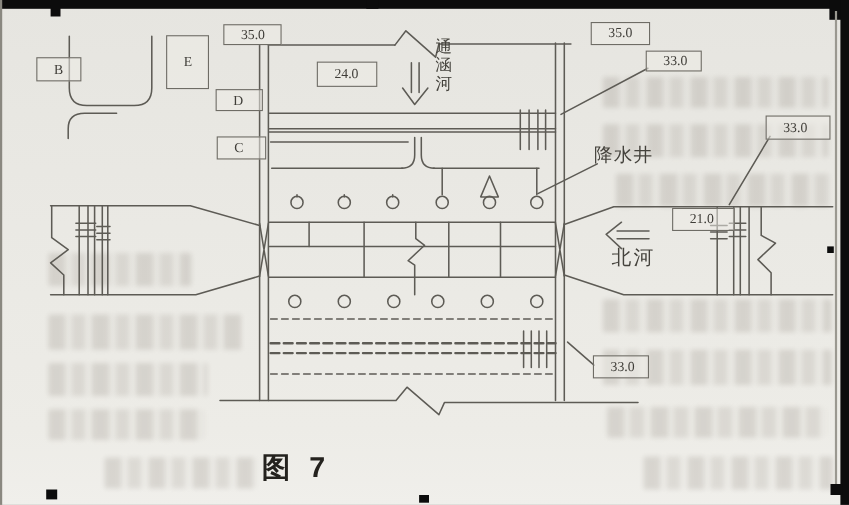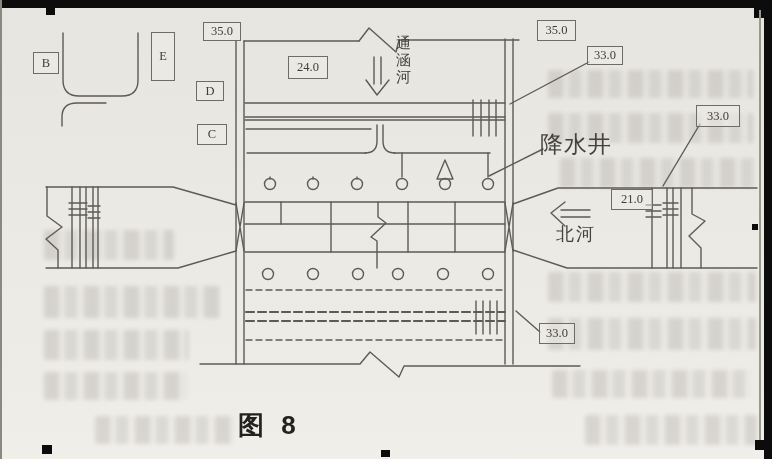--- a/index.html
+++ b/index.html
@@ -12,21 +12,21 @@
   
   .bar{position:absolute;background:#0c0c0c;}
   .edgeline{position:absolute;background:#9a9890;}
   
   .ghost{position:absolute;height:28px;filter:blur(2.2px);opacity:.48;border-radius:2px;
     background:repeating-linear-gradient(90deg, rgba(120,110,100,.40) 0 15px, rgba(120,110,100,.07) 15px 21px,
       rgba(120,110,100,.32) 21px 33px, rgba(120,110,100,.05) 33px 40px);}
   svg{position:absolute;left:0;top:0;}
   .tagbox{position:absolute;border:1.5px solid var(--boxborder);color:var(--ink);
     font-family:"Liberation Serif",serif;font-size:12.5px;display:flex;align-items:center;
-    justify-content:center;background:rgba(236,235,230,.55);line-height:1;}
+    background:rgba(236,235,230,.55);line-height:1;padding-left:15px;}
   .cjklabel{position:absolute;color:#44423c;line-height:1.05;}
   .vtext{width:17px;word-break:break-all;letter-spacing:0;line-height:17px;font-size:15px;}
   .rebar{font-size:13.5px;letter-spacing:1px;}
   .caption{position:absolute;display:flex;align-items:baseline;gap:34px;color:var(--caption);
     font-weight:700;font-size:26px;letter-spacing:5px;}
 </style>
 </head>
 <body>
 
 <div class="page">
@@ -186,25 +186,25 @@
     </div>
   <div class="tagbox" style="left:288px;top:56px;width:38px;height:21px;">
       <span>24.0</span>
     </div>
   <div class="tagbox" style="left:611px;top:189px;width:40px;height:19px;">
       <span>21.0</span>
     </div>
 
 
   <div class="cjklabel vtext" style="left:396px;top:34px;">通涵河</div>
-  <div class="cjklabel" style="left:540px;top:132px;font-size:23px;letter-spacing:1px;">降水井</div>
+  <div class="cjklabel" style="left:540px;top:132px;font-size:17px;letter-spacing:1px;">降水井</div>
   <div class="cjklabel" style="left:556px;top:225px;font-size:18px;letter-spacing:2px;">北河</div>
 
   <div class="caption" style="left:238px;top:408px;">
-    <span>图 8</span>
+    <span>图 7</span>
   </div>
 
   <div class="bar" style="left:0;top:0;width:772px;height:8px;"></div>
   <div class="bar" style="left:46px;top:5px;width:9px;height:10px;"></div>
   <div class="bar" style="left:333px;top:0;width:11px;height:8px;"></div>
   <div class="bar" style="left:754px;top:0;width:16px;height:18px;"></div>
   <div class="bar" style="left:764px;top:0;width:8px;height:459px;"></div>
   <div class="edgeline" style="left:759px;top:10px;width:2px;height:440px;"></div>
   <div class="bar" style="left:752px;top:224px;width:6px;height:6px;"></div>
   <div class="bar" style="left:42px;top:445px;width:10px;height:9px;"></div>

